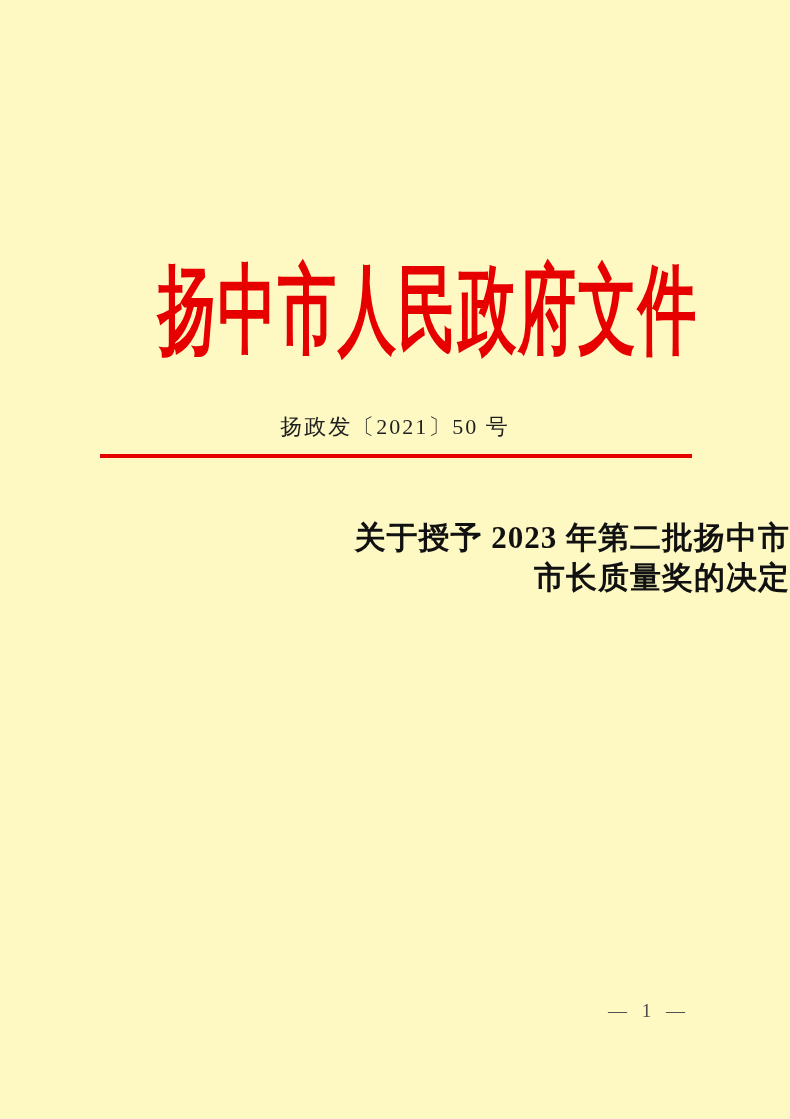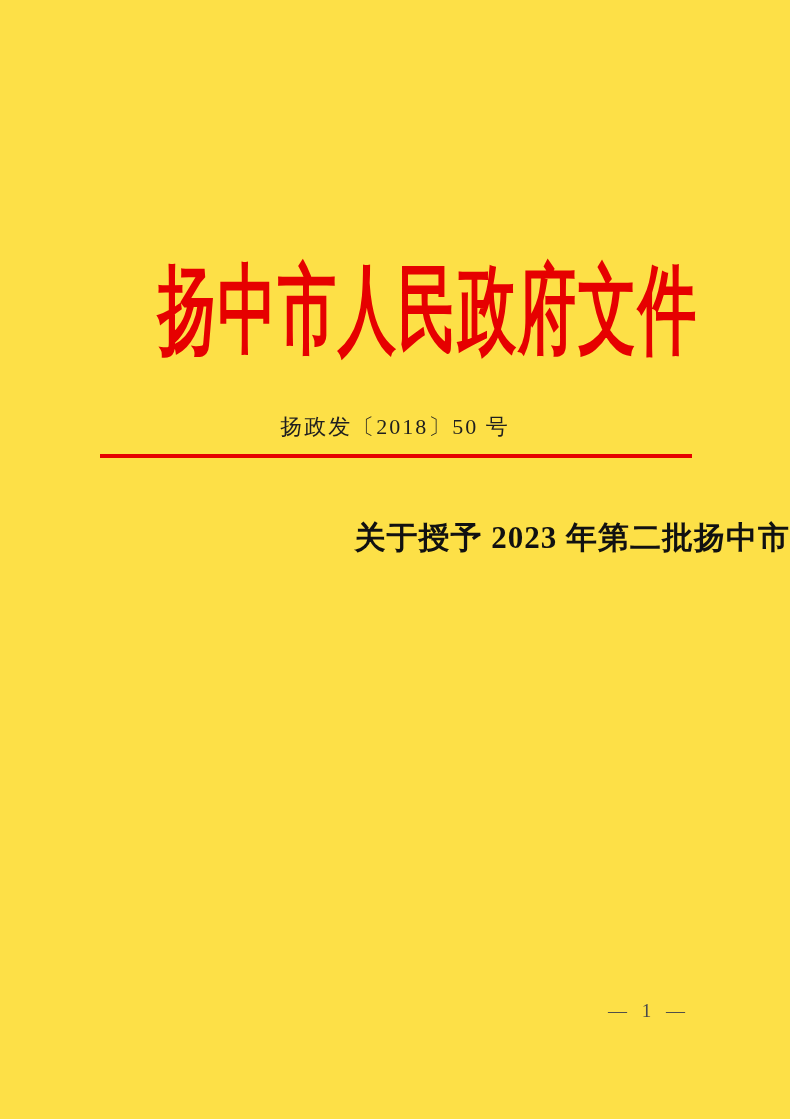--- a/index.html
+++ b/index.html
@@ -9,21 +9,21 @@
     --page-num-gray: #4a4a4a;
   }
   * { margin: 0; padding: 0; box-sizing: border-box; }
   html, body { background: #ffffff; }
   body { font-family: "Liberation Serif", "DejaVu Serif", serif; }
 
   .page {
     position: relative;
     width: 790px;
     height: 1119px;
-    background: #fde047;
+    background: #fef9c3;
     overflow: hidden;
     margin: 0 auto;
   }
 
   
   .header-title {
     position: absolute;
     top: 262px;
     left: 0;
     width: 100%;
@@ -101,26 +101,27 @@
     letter-spacing: 5px;
   }
 </style>
 </head>
 <body>
 
 <div class="page">
 
   <div class="header-title">扬中市人民政府文件</div>
 
-  <div class="doc-number">扬政发〔2018〕50 号</div>
+  <div class="doc-number">扬政发〔2021〕50 号</div>
 
   <div class="red-divider"></div>
 
   <h1 class="doc-title">
     <span>关于授予 2023 年第二批扬中市</span><br>
+    <span>市长质量奖的决定</span>
   </h1>
 
   <div class="body-block">
   </div>
 
   <div class="page-number">— 1 —</div>
 
 </div>
 
 </body></html>

